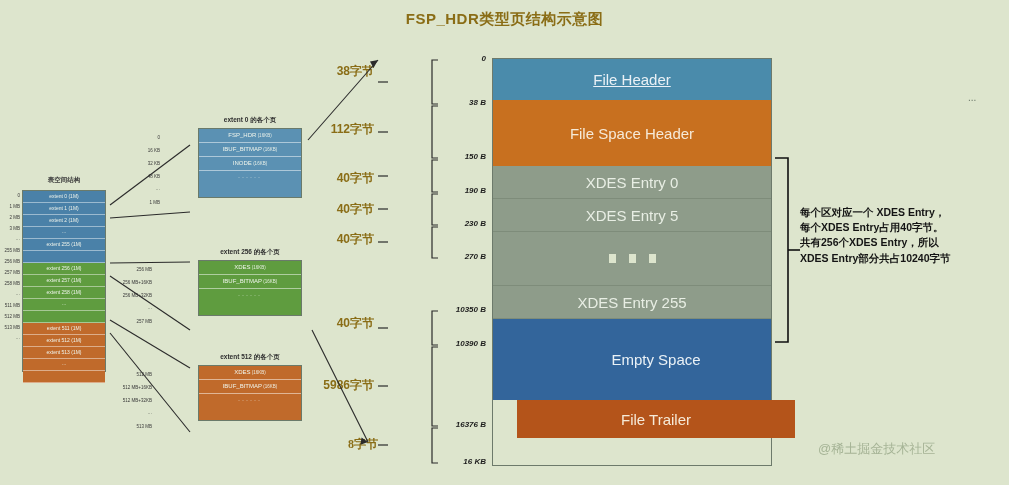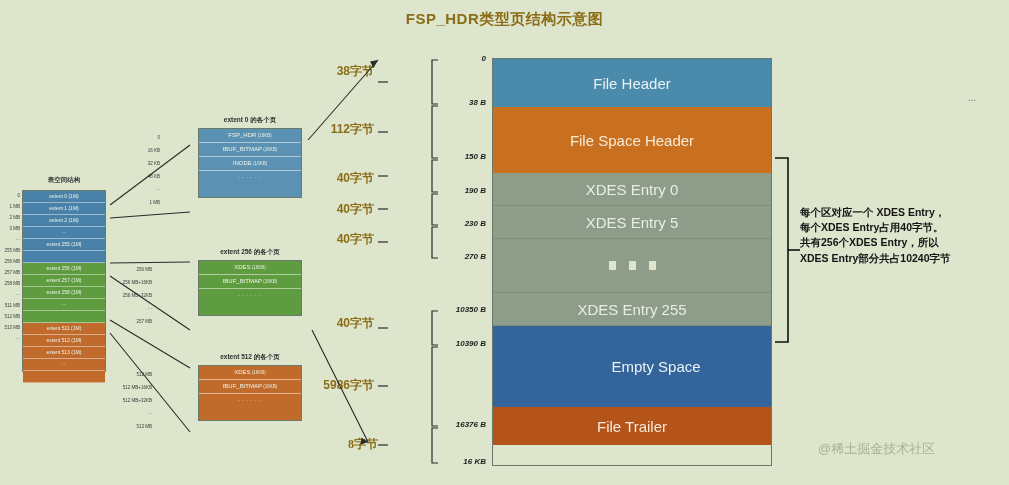--- a/index.html
+++ b/index.html
@@ -87,21 +87,21 @@
   .blk{
     display:flex;align-items:center;justify-content:center;
     box-sizing:border-box;width:100%;
     color:#eaf1f6;font-size:15px;white-space:nowrap;
   }
   .c-fileheader{background:#4a8bab;}
   .c-fsh{background:#c8701f;color:#f6ead8;}
   .c-xdes{background:#8e9c8a;color:#e8eee4;border-bottom:1px solid #7e8c7a;}
   .c-xdes-dots{background:#8e9c8a;border-bottom:1px solid #7e8c7a;}
   .c-empty{background:#33659b;}
-  .c-trailer{background:#b4541a;color:#f6ead8;}
+  .c-trailer{background:#b4541a;color:#f6ead8;margin-left:24px;}
   .dotrow{display:flex;gap:13px;align-items:center;justify-content:center;height:100%;}
   .dotrow i{display:block;width:7px;height:9px;background:#dde5cd;}
 
   
   #note{
     position:absolute;left:800px;top:205px;width:205px;
     font-size:10.5px;line-height:1.45;color:#141414;font-weight:bold;
     white-space:pre-line;
   }
 
@@ -231,21 +231,21 @@
   <div class="off" style="left:426px;top:152px;width:60px;">150 B</div>
   <div class="off" style="left:426px;top:186px;width:60px;">190 B</div>
   <div class="off" style="left:426px;top:219px;width:60px;">230 B</div>
   <div class="off" style="left:426px;top:252px;width:60px;">270 B</div>
   <div class="off" style="left:414px;top:305px;width:72px;">10350 B</div>
   <div class="off" style="left:414px;top:339px;width:72px;">10390 B</div>
   <div class="off" style="left:414px;top:420px;width:72px;">16376 B</div>
   <div class="off" style="left:426px;top:457px;width:60px;">16 KB</div>
 
   <div id="page">
-    <div class="blk c-fileheader" style="height:48px;">
+    <div class="blk c-fileheader" style="height:41px;text-decoration:underline;">
       <span>File Header</span>
     </div>
     <div class="blk c-fsh" style="height:66px;">
       <span>File Space Header</span>
     </div>
     <div class="blk c-xdes" style="height:33px;">
       <span>XDES Entry 0</span>
     </div>
     <div class="blk c-xdes" style="height:33px;">
       <span>XDES Entry 5</span>

